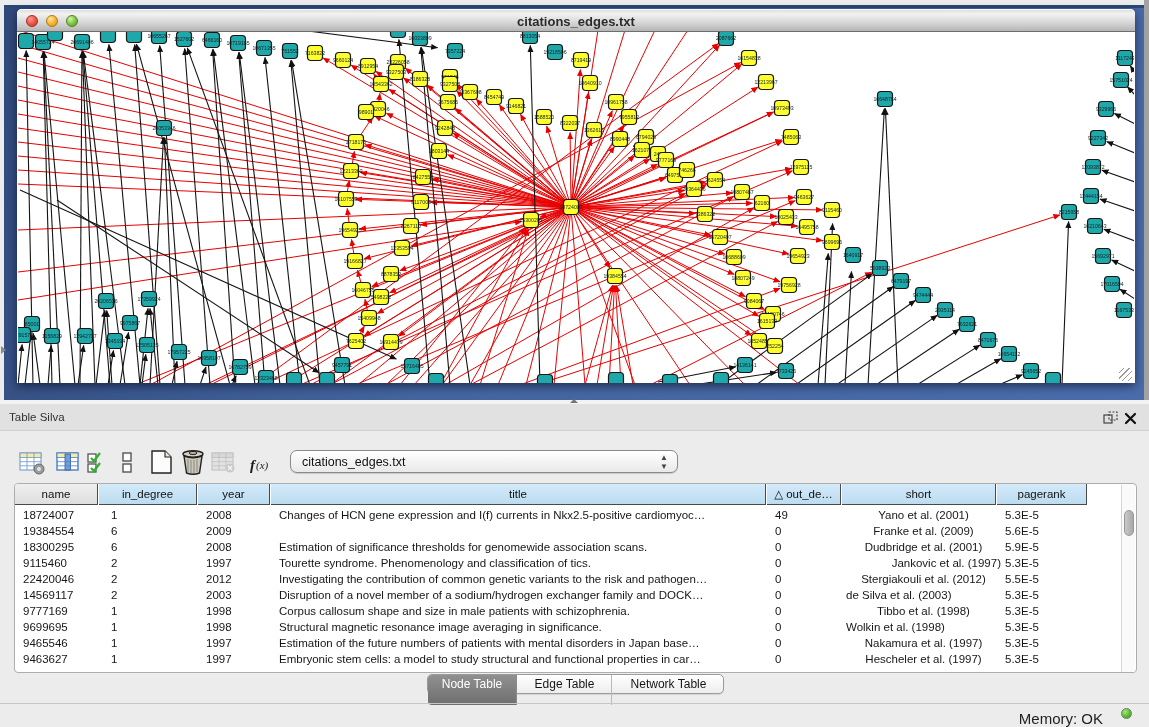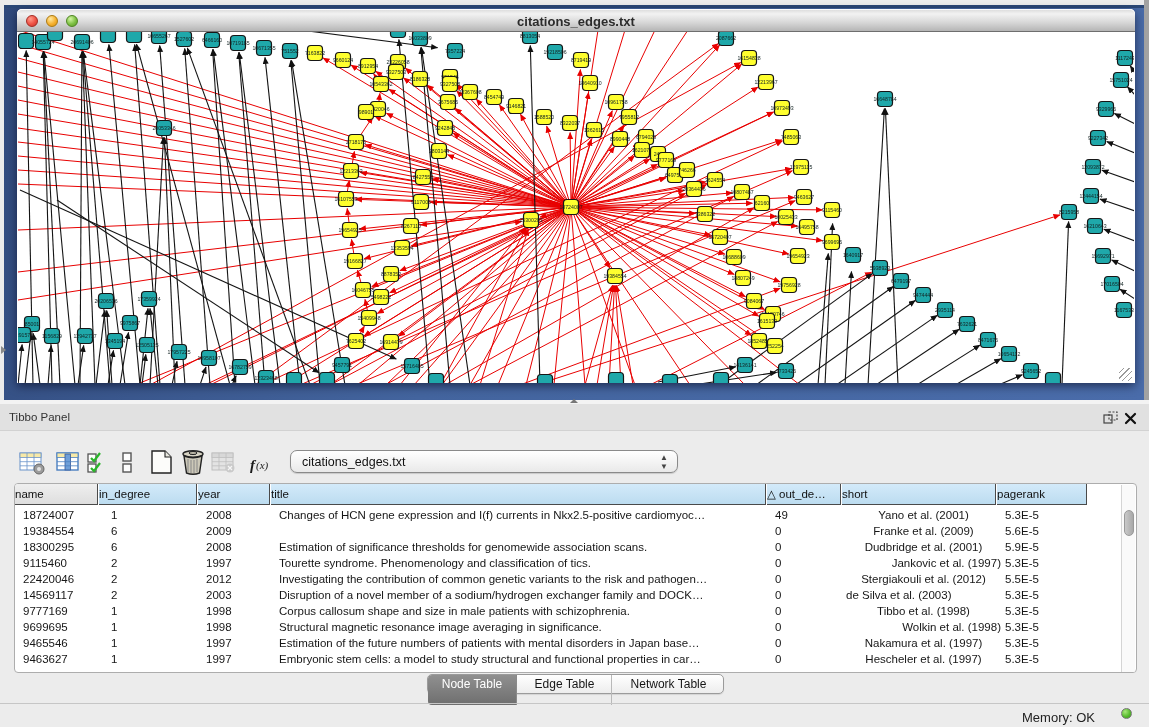--- a/index.html
+++ b/index.html
@@ -18,32 +18,32 @@
 #panel{position:absolute;left:0;top:404px;width:1149px;height:323px;background:#ececec}
 #phead{position:absolute;left:0;top:0;width:100%;height:27px;background:#e1e1e1;border-bottom:1px solid #d2d2d2}
 #phead span{position:absolute;left:9px;top:7px;font-size:11.5px;color:#333}
 #floaticon{position:absolute;left:1103px;top:7px}
 
 #toolbar{position:absolute;left:0;top:29px;width:100%;height:48px}
 #combo{position:absolute;left:290px;top:17px;width:388px;height:23px;border:1px solid #8a8a8a;border-radius:7px;background:linear-gradient(#ffffff,#e9e9e9);box-shadow:0 1px 1px rgba(0,0,0,.15)}
 #combo span{position:absolute;left:11px;top:4px;font-size:12.5px;color:#111}
 #combo .arr{position:absolute;right:9px;font-size:8px;color:#444;left:auto}
 #pane{position:absolute;left:14px;top:79px;width:1123px;height:190px;background:#fff;border:1px solid #adadad;border-radius:4px;overflow:hidden}
-.hc{position:absolute;top:0;height:21px;background:linear-gradient(#d3eafa,#bcdcf0);border-right:1px solid #4a4a4a;border-bottom:1px solid #4a4a4a;font-size:11.5px;color:#111;line-height:21px}
+.hc{position:absolute;top:0;height:21px;background:linear-gradient(#d3eafa,#bcdcf0);border-right:1px solid #4a4a4a;border-bottom:1px solid #4a4a4a;font-size:11.5px;color:#111;text-align:center;line-height:21px}
 .tr{position:absolute;left:4px;width:1073px;height:16px;font-size:11.5px;color:#161616}
 .c{position:absolute;top:1px;white-space:nowrap;overflow:hidden}
 #vsb{position:absolute;right:1px;top:1px;width:14px;height:190px;background:#fafafa;border-left:1px solid #d5d5d5}
 #vthumb{position:absolute;left:2px;top:25px;width:10px;height:26px;border-radius:5px;background:linear-gradient(90deg,#c9c9c9,#a8a8a8);border:1px solid #999}
 #tabs{position:absolute;left:427px;top:270px;width:297px;height:20px;border:1px solid #9b9b9b;border-radius:5px;background:linear-gradient(#ffffff,#ededed);box-shadow:0 1px 1px rgba(0,0,0,.1)}
 .tab{position:absolute;top:0;height:30px;font-size:12px;line-height:18px;text-align:center;color:#161616}
 #tab1{left:0;width:89px;background:linear-gradient(#909090,#6e6e6e);color:#fff;border-radius:4px 0 0 4px;border-right:1px solid #8a8a8a}
 #tab2{left:90px;width:94px;border-right:1px solid #b9b9b9}
 #tab3{left:185px;width:111px}
 #statusline{position:absolute;left:0;top:299px;width:100%;height:1px;background:#c6c6c6}
-#mem{position:absolute;right:54px;top:306px;font-size:13px;color:#222}
+#mem{position:absolute;right:46px;top:306px;font-size:15px;color:#222}
 #memdot{position:absolute;right:17px;top:304px;width:11px;height:11px;border-radius:50%;background:radial-gradient(circle at 35% 30%,#a8e87a,#53b82a 60%,#3f9a1c);border:1px solid #777}
 #leftmark{position:absolute;left:1px;top:346px;width:0;height:0;border-top:4px solid transparent;border-bottom:4px solid transparent;border-left:5px solid #8a8a8a}
 </style></head><body>
 <div id="bluebg"></div>
 <div id="rightmargin"></div>
 <div id="leftmark"></div>
 <div id="win">
   <div id="canvas">
       <svg width="1116" height="351" viewBox="0 0 1116 351" style="position:absolute;left:0;top:0">
 <defs>
@@ -538,21 +538,21 @@
     <div class="tl" id="tl1"></div>
       <div class="tl" id="tl2"></div>
       <div class="tl" id="tl3"></div>
     <div id="wtitle">citations_edges.txt</div>
   </div>
 </div>
 <div id="divider"></div>
 <div id="splittri"></div>
 <div id="panel">
   <div id="phead">
-      <span>Tibbo Panel</span>
+      <span>Table Silva</span>
     <svg id="floaticon" width="15" height="15" style="top:7px">
         <rect x="1" y="4" width="8" height="8" fill="none" stroke="#444" stroke-width="1.2"></rect>
         <rect x="6" y="1" width="8" height="8" fill="none" stroke="#444" stroke-width="1.2" stroke-dasharray="2,1.5"></rect>
       </svg>
     <svg id="closex" width="13" height="13" style="position:absolute;left:1124px;top:8px">
         <path d="M2 2 L11 11 M11 2 L2 11" stroke="#111" stroke-width="2.2" stroke-linecap="round"></path>
       </svg>
   </div>
   <div id="toolbar">
     <svg width="1149" height="48">
@@ -682,21 +682,21 @@
 <span class="c" style="left:756px;width:71px">0</span>
 <span class="c" style="left:827px;width:155px;text-align:center">Tibbo et al. (1998)</span>
 <span class="c" style="left:986px;width:87px">5.3E-5</span>
 </div>
 <div class="tr" style="top:136px">
 <span class="c" style="left:4px;width:80px">9699695</span>
 <span class="c" style="left:92px;width:95px">1</span>
 <span class="c" style="left:187px;width:69px">1998</span>
 <span class="c" style="left:260px;width:492px">Structural magnetic resonance image averaging in significance.</span>
 <span class="c" style="left:756px;width:71px">0</span>
-<span class="c" style="left:827px;width:155px;text-align:right">Wolkin et al. (1998)</span>
+<span class="c" style="left:827px;width:155px;text-align:left">Wolkin et al. (1998)</span>
 <span class="c" style="left:986px;width:87px">5.3E-5</span>
 </div>
 <div class="tr" style="top:152px">
 <span class="c" style="left:4px;width:80px">9465546</span>
 <span class="c" style="left:92px;width:95px">1</span>
 <span class="c" style="left:187px;width:69px">1997</span>
 <span class="c" style="left:260px;width:492px">Estimation of the future numbers of patients with mental disorders in Japan base…</span>
 <span class="c" style="left:756px;width:71px">0</span>
 <span class="c" style="left:827px;width:155px;text-align:center">Nakamura et al. (1997)</span>
 <span class="c" style="left:986px;width:87px">5.3E-5</span>

